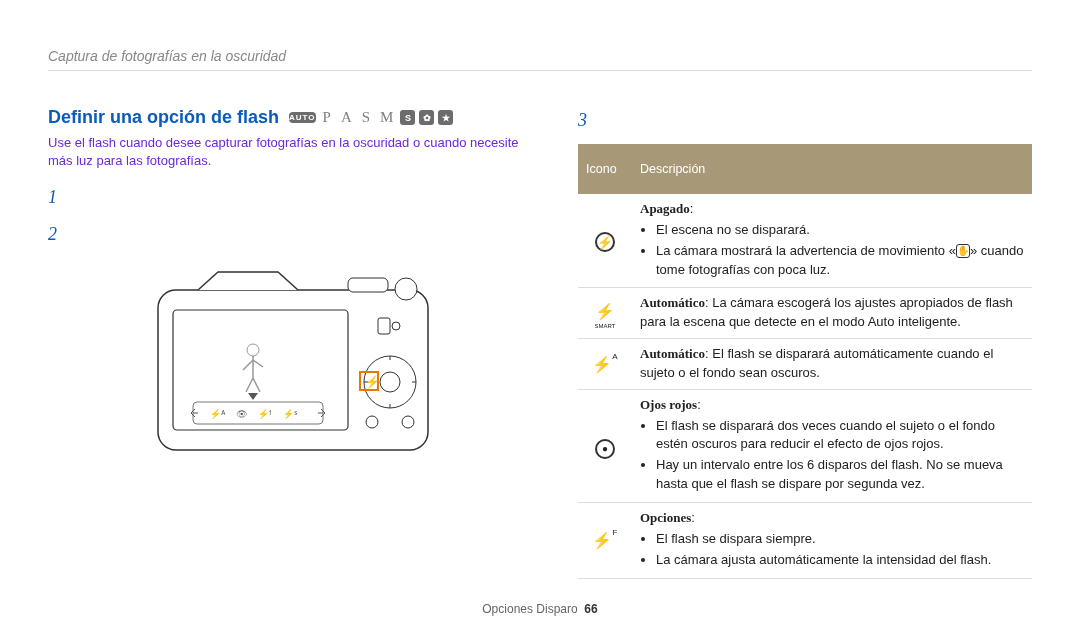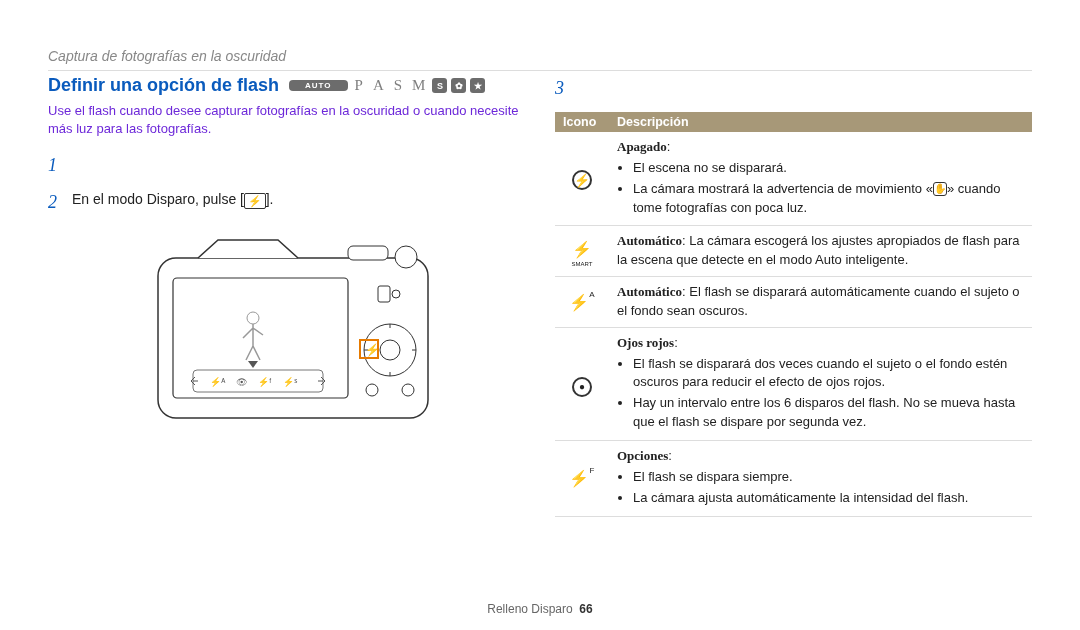--- a/index.html
+++ b/index.html
@@ -11,25 +11,25 @@
     color: #222;
     position: relative;
     padding: 48px 48px 30px 48px;
   }
   .breadcrumb {
     font-size: 14px;
     color: #888;
     font-style: italic;
     border-bottom: 1px solid #ddd;
     padding-bottom: 6px;
-    margin-bottom: 4px;
+    margin-bottom: 36px;
   }
   .columns {
     display: flex;
-    gap: 17px;
+    gap: 40px;
   }
   .col-left { flex: 0 0 490px; }
   .col-right { flex: 1; }
   .section-title {
     color: #0a5bbd;
     font-size: 18px;
     font-weight: 700;
     display: flex;
     align-items: center;
     gap: 10px;
@@ -40,21 +40,21 @@
     align-items: center;
     gap: 4px;
     font-size: 14px;
     color: #888;
     font-weight: 700;
   }
   .badge-auto {
     background: #6c6c6c;
     color: #fff;
     font-size: 8px;
-    padding: 1px 16px;
+    padding: 1px 0;
     border-radius: 4px;
     letter-spacing: 1px;
   }
   .mode-letter { font-family: Georgia, "Times New Roman", serif; padding: 0 3px; color:#7f7f7f; font-weight:400; font-size:15px;}
   .circ {
     width: 15px; height: 15px;
     background: #6c6c6c;
     border-radius: 3px;
     display:inline-flex;
     align-items:center;
@@ -100,23 +100,23 @@
   .camera-svg { width: 310px; height: 210px; }
   .flash-table {
     width: 100%;
     border-collapse: collapse;
     font-size: 13px;
     margin-top: 8px;
   }
   .flash-table thead th {
     background: #a79878;
     color: #fff;
-    font-weight: 700;
+    font-weight: 400;
     text-align: left;
-    padding: 3px 8px;
+    padding: 18px 8px;
     font-size: 12.5px;
   }
   .flash-table td {
     border-bottom: 1px solid #ddd;
     padding: 6px 8px;
     vertical-align: top;
     line-height: 1.45;
   }
   .flash-table td.icon-cell {
     text-align: center;
@@ -172,23 +172,20 @@
         <span class="circ">★</span>
       </span>
     </div>
     <div class="intro">Use el flash cuando desee capturar fotografías en la oscuridad o cuando necesite más luz para las fotografías.</div>
 
     <div class="step">
       <div class="step-num">1</div>
     </div>
     <div class="step">
       <div class="step-num">2</div>
-      <div>
-        <span>En el modo Disparo, pulse [</span><span class="icon-inline">⚡</span><span>].</span>
-      </div>
     </div>
 
     <div class="camera-box">
       <svg class="camera-svg" viewBox="0 0 310 210">
 
         <rect x="20" y="30" width="270" height="160" rx="18" fill="#fff" stroke="#333" stroke-width="1.5"></rect>
         <rect x="35" y="50" width="175" height="120" rx="4" fill="#fff" stroke="#333" stroke-width="1.2"></rect>
 
         <path d="M60 30 L80 12 L140 12 L160 30" fill="#fff" stroke="#333" stroke-width="1.5"></path>
 
@@ -294,14 +291,14 @@
               <li>La cámara ajusta automáticamente la intensidad del flash.</li>
             </ul>
           </td>
         </tr>
       </tbody>
     </table>
   </div>
 </div>
 
 <div class="footer">
-  <span>Relleno Disparo</span>&nbsp;&nbsp;<span class="pnum">66</span>
+  <span>Opciones Disparo</span>&nbsp;&nbsp;<span class="pnum">66</span>
 </div>
 
 </body></html>

